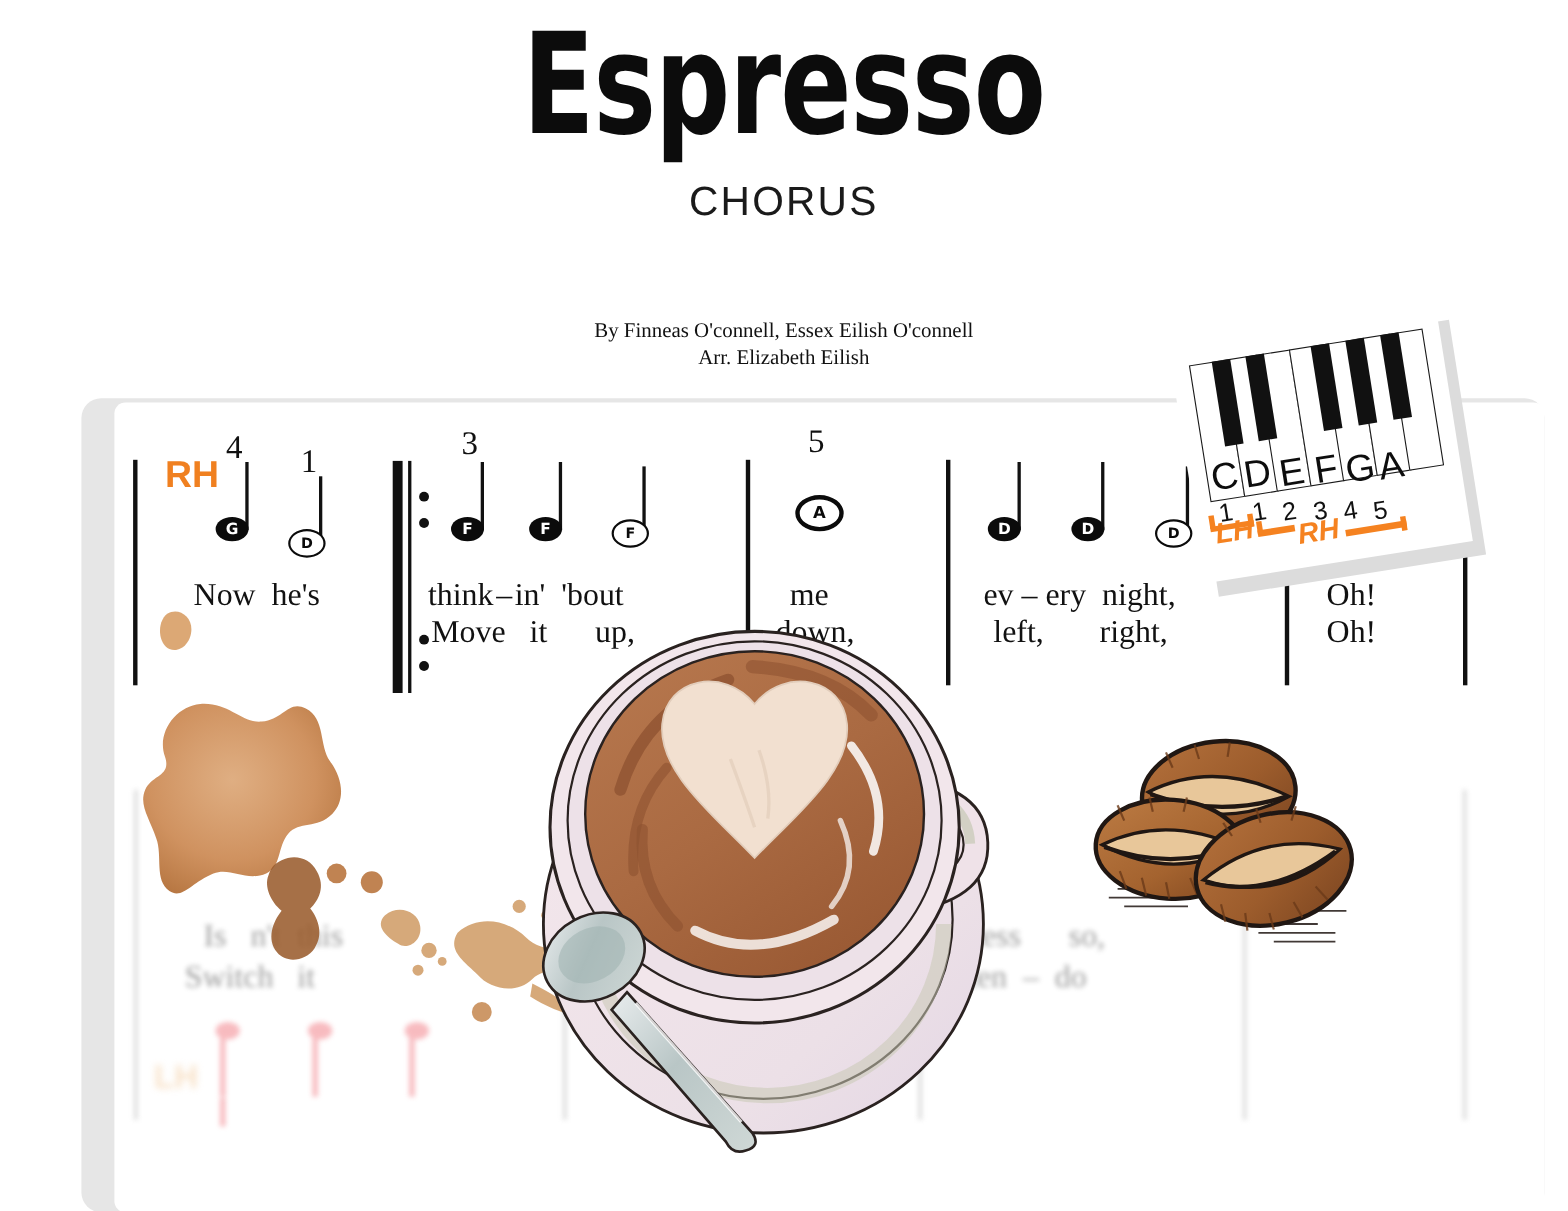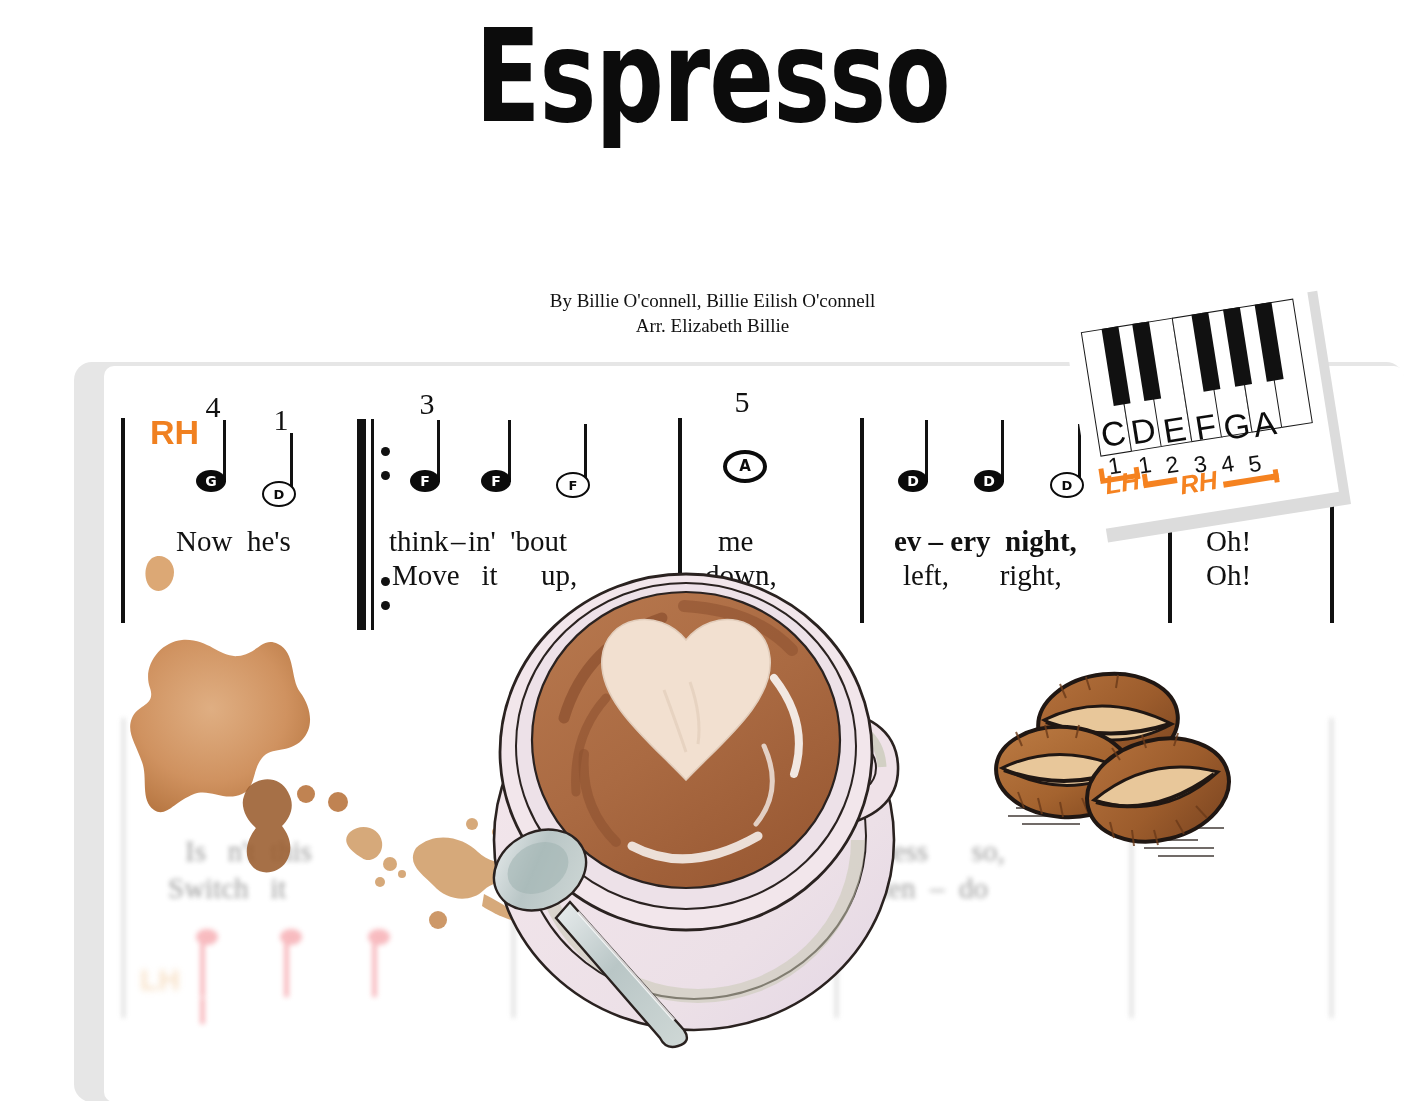--- a/index.html
+++ b/index.html
@@ -130,24 +130,25 @@
   .cup{position:absolute;left:468px;top:540px;width:470px;height:510px;}
   .beans{position:absolute;left:982px;top:668px;width:262px;height:200px;}
 </style>
 </head>
 <body>
 
 <div id="stage">
 
   <div class="title-wrap">
     <div class="song-title">Espresso</div>
+    <div class="sub-chorus">CHORUS</div>
   </div>
   <div class="credits">
-    <div>By Billie O'connell, Billie Eilish O'connell</div>
-    <div>Arr. Elizabeth Billie</div>
+    <div>By Finneas O'connell, Essex Eilish O'connell</div>
+    <div>Arr. Elizabeth Eilish</div>
   </div>
 
   <div class="paper-shadow"></div>
   <div class="paper"></div>
 
   <div class="system">
 
     <div class="barline" style="left:121px;top:418px;height:205px;"></div>
 
     <div class="hand-label" style="left:150px;top:413px;">RH</div>
@@ -211,21 +212,21 @@
     </div>
     <div class="note" style="left:974px;top:420px;">
       <div class="stem" style="left:27px;top:0;height:62px;"></div>
       <div class="head filled" style="left:0;top:50px;">D</div>
     </div>
     <div class="note" style="left:1050px;top:424px;">
       <div class="stem" style="left:28px;top:0;height:62px;"></div>
       <div class="head hollow" style="left:0;top:48px;">D</div>
     </div>
 
-    <div class="lyric" style="left:894px;top:525px;font-weight:bold;">ev&nbsp;–&nbsp;ery&nbsp;&nbsp;night,</div>
+    <div class="lyric" style="left:894px;top:525px;">ev&nbsp;–&nbsp;ery&nbsp;&nbsp;night,</div>
     <div class="lyric v2" style="left:903px;top:559px;">left,&nbsp;&nbsp;&nbsp;&nbsp;&nbsp;&nbsp;&nbsp;right,</div>
 
     <div class="barline" style="left:1168px;top:418px;height:205px;"></div>
 
     <div class="lyric" style="left:1206px;top:525px;">Oh!</div>
     <div class="lyric v2" style="left:1206px;top:559px;">Oh!</div>
 
     <div class="final-barline" style="left:1330px;top:418px;height:205px;"></div>
   </div>
 

